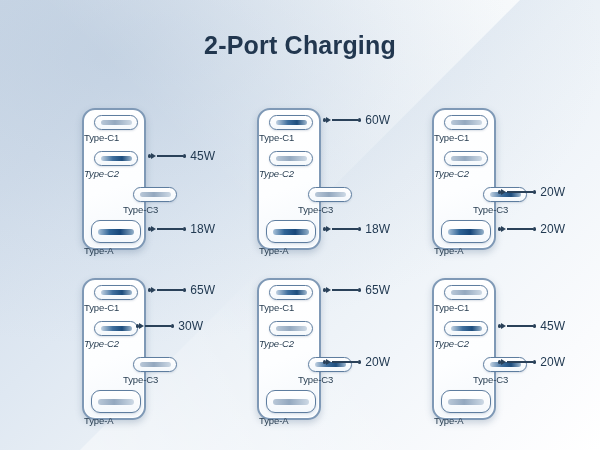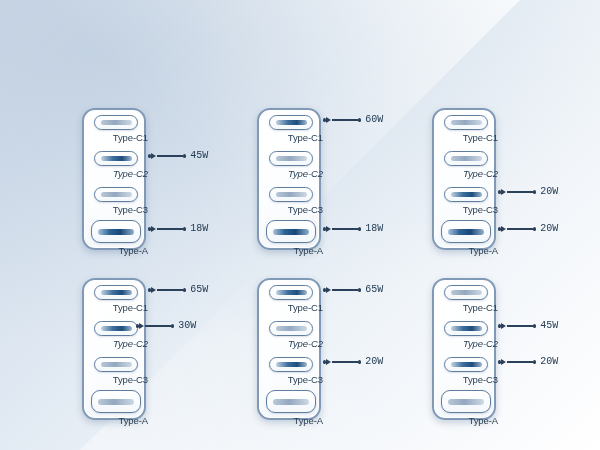--- a/index.html
+++ b/index.html
@@ -49,21 +49,21 @@
     background:linear-gradient(160deg,#ffffff 0%,#fdfeff 55%,#f3f7fb 100%);
     border:2.5px solid #7f99b6;
     border-radius:13px;
     box-sizing:border-box;
     box-shadow:0 3px 7px rgba(90,115,145,.30), inset 0 0 0 1px rgba(255,255,255,.9);
   }
 
   .port-row{position:absolute;left:0;width:64px;}
   .port-row.r0{top:5px;}
   .port-row.r1{top:41px;font-style:italic;}
-  .port-row.r2{top:77px;}
+  .port-row.r2{top:77px;padding-left:39px;}
   .port-row.r3{top:110px;}
 
   .port{
     margin:0 auto;
     box-sizing:border-box;
     background:linear-gradient(180deg,#ffffff 0%,#f4f8fc 100%);
     border:1.6px solid #5e7d9f;
     display:flex;align-items:center;justify-content:center;
     box-shadow:0 1px 2px rgba(90,115,145,.22);
   }
@@ -72,49 +72,50 @@
 
   .bar{border-radius:4px;}
   .port.c .bar{width:31px;height:5px;}
   .port.a .bar{width:36px;height:6px;}
 
   .bar.off{background:linear-gradient(90deg,#b9c8d8 0%,#93a8bf 45%,#cdd9e5 100%);}
   .bar.on{background:linear-gradient(90deg,#c2d2e2 0%,#3f6f9e 38%,#1d4d7d 68%,#9fb8cf 100%);}
   .port.a .bar.on{background:linear-gradient(90deg,#aac3da 0%,#2f6496 32%,#17477a 62%,#93b0c9 100%);}
 
   .plabel{
-    text-align:right;font-size:9.5px;color:#2b4054;margin-top:2px;line-height:11px;
+    text-align:left;font-size:9.5px;color:#2b4054;margin-top:2px;line-height:11px;
     letter-spacing:-.1px;
   }
 
   
   .conn{position:absolute;height:14px;display:flex;align-items:center;}
   .conn .dot-a{width:3.4px;height:3.4px;border-radius:50%;background:#2a4159;flex:none;}
   .conn .head{
     width:0;height:0;flex:none;
     border-top:3.6px solid transparent;border-bottom:3.6px solid transparent;
     border-right:5.5px solid #2a4159;margin-left:.5px;
   }
   .conn .line{height:1.7px;background:#2a4159;flex:none;}
   .conn .dot-b{width:3.4px;height:3.4px;border-radius:50%;background:#2a4159;flex:none;}
   .conn .watt{
-    font-size:10px;color:#223a52;margin-left:4px;white-space:nowrap;line-height:14px;font-family:Liberation Mono, monospace;
+    font-size:12px;color:#223a52;margin-left:4px;white-space:nowrap;line-height:14px;
   }
   .conn.rev .head{
     border-right:none;border-left:5.5px solid #2a4159;margin-left:0;margin-right:.5px;
   }
 </style>
 </head>
 <body>
 
 <div id="stage">
   <div id="streak-a"></div>
   <div id="streak-b"></div>
   <div id="vig"></div>
 
+  <div id="title">2-Port Charging</div>
 
   <div id="grid">
       <div class="unit" style="left: 72px; top: 104px;">
         <div class="charger">
           <div class="port-row r0">
             <div class="port c">
               <div class="bar off"></div>
             </div>
             <div class="plabel">Type-C1</div>
           </div>

